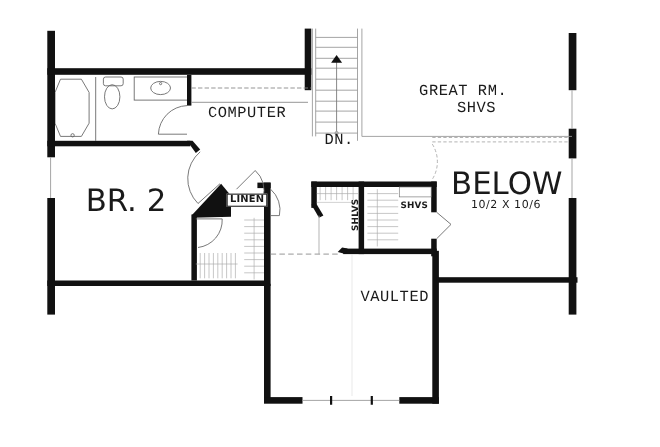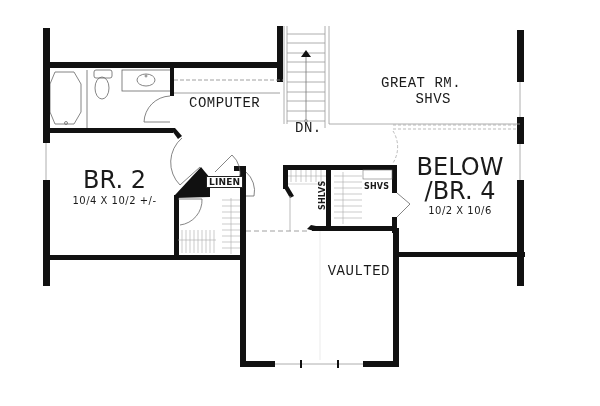--- a/index.html
+++ b/index.html
@@ -1,21 +1,21 @@
 <!DOCTYPE html>
 <html><head>
   <meta charset="utf-8">
   <style>
     html, body { margin: 0; padding: 0; background: #ffffff; }
     body { width: 600px; height: 406px; overflow: hidden; position: relative; font-family: "Liberation Sans", sans-serif; }
     #plan { position: absolute; left: 0; top: 0; width: 600px; height: 406px; }
     .lbl { position: absolute; color: #1a1a1a; white-space: nowrap; text-align: center; }
     .small { font-family: Liberation Mono, monospace; font-size: 14px; letter-spacing: 0.5px; text-align: right; }
     .tiny { font-family: "DejaVu Sans", sans-serif; font-size: 8px; font-weight: bold; letter-spacing: 0.2px; }
-    .room { font-family: "DejaVu Sans", sans-serif; font-size: 24px; letter-spacing: 0px; }
+    .room { font-family: "DejaVu Sans", sans-serif; font-size: 28px; letter-spacing: 0px; }
     .dim { font-family: "DejaVu Sans", sans-serif; font-size: 10px; letter-spacing: 0.5px; }
     .linen { background: #fff; border: 1px solid #222; padding: 0 2px; font-size: 9px; font-family: "DejaVu Sans", sans-serif; font-weight: bold; }
   </style>
 </head>
 <body>
 
 <svg id="plan" viewBox="0 0 600 406" xmlns="http://www.w3.org/2000/svg">
 
   <g stroke="#666" stroke-width="0.8" fill="none">
 
@@ -188,24 +188,22 @@
 <div class="lbl small" style="left:295px; top:120px;">DN.</div>
 
 <div class="lbl tiny linen" style="left:206px; top:176px;">LINEN</div>
 
 <div class="lbl tiny" style="left:318px; top:210px; transform: rotate(-90deg); transform-origin: left top;">SHLVS</div>
 
 <div class="lbl tiny" style="left:364px; top:182px;text-align:center;">SHVS</div>
 
 <div class="lbl" style="left:52px; top:166px; width:125px;">
   <div class="room">BR. 2</div>
-  <div class="dim" style="margin-top:1px;">10/4 X 10/2 +/-</div>
 </div>
 
 <div class="lbl" style="left:250px; top:263px; width:140px;">
   <div class="small">VAULTED</div>
 </div>
 
 <div class="lbl" style="left:410px; top:155px; width:100px;">
   <div class="room" style="line-height:24px;">BELOW</div>
-  <div class="room" style="line-height:24px;">/BR. 4</div>
   <div class="dim" style="margin-top:2px;">10/2 X 10/6</div>
 </div>
 
 </body></html>

